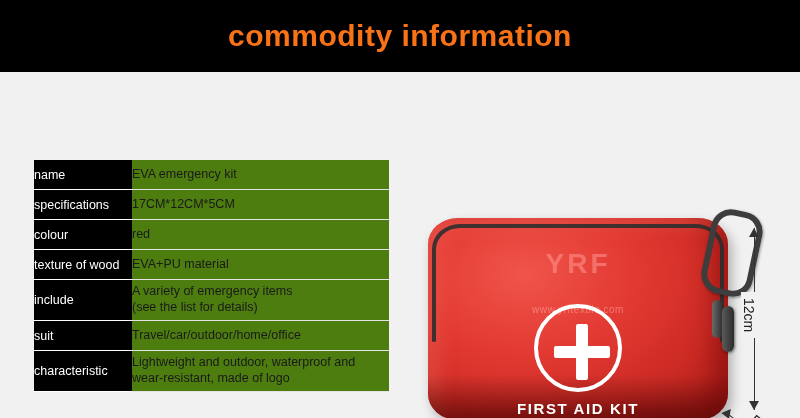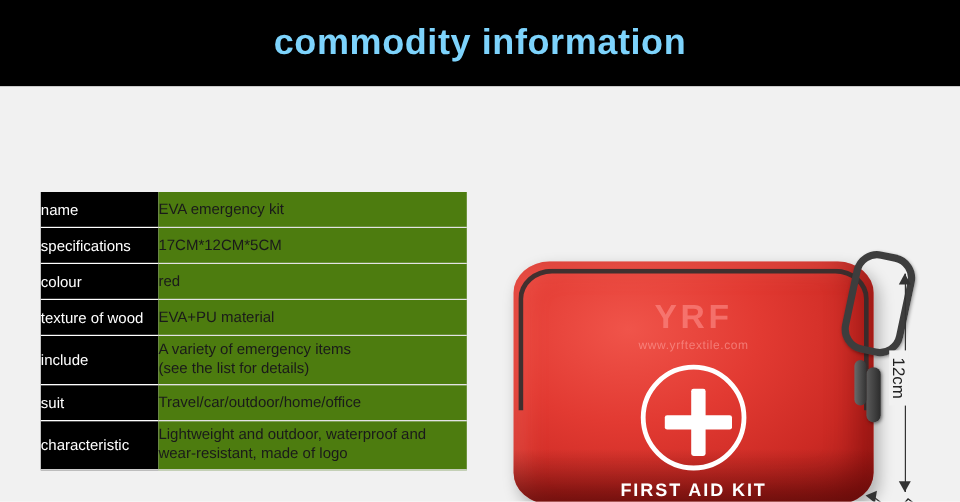--- a/index.html
+++ b/index.html
@@ -25,21 +25,21 @@
     left: 0;
     top: 0;
     width: 800px;
     height: 72px;
     background: #000000;
     display: flex;
     align-items: center;
     justify-content: center;
   }
   .header-title {
-    color: #7dd3fc;
+    color: #f97316;
     font-size: 30px;
     font-weight: bold;
     letter-spacing: 0.5px;
   }
   
   .content {
     position: absolute;
     left: 0;
     top: 72px;
     width: 800px;
@@ -177,21 +177,21 @@
     width: 300px;
     text-align: center;
     color: rgba(255,150,145,0.55);
     font-size: 28px;
     font-weight: bold;
     letter-spacing: 3px;
   }
   .brand-url {
     position: absolute;
     left: 0;
-    top: 65px;
+    top: 86px;
     width: 300px;
     text-align: center;
     color: rgba(255,170,165,0.55);
     font-size: 10px;
     letter-spacing: 0.5px;
   }
   .cross-circle {
     position: absolute;
     left: 106px;
     top: 86px;

